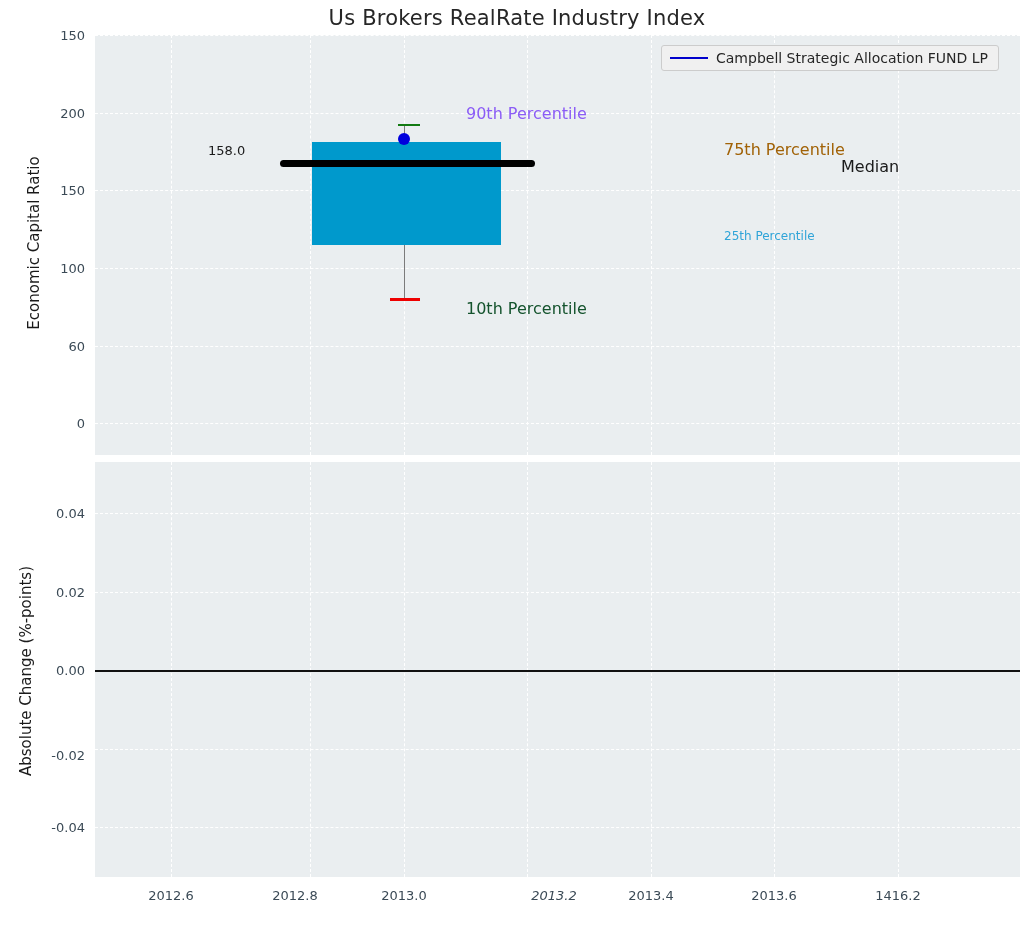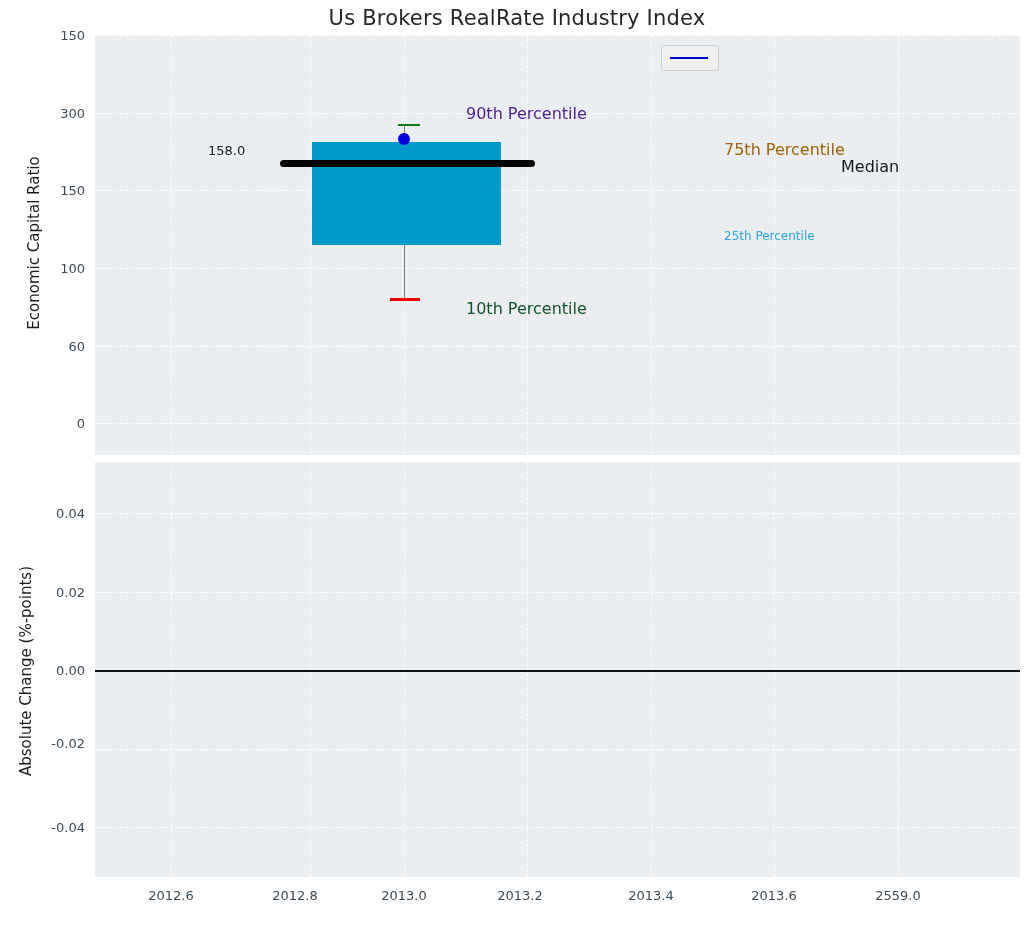--- a/index.html
+++ b/index.html
@@ -213,21 +213,21 @@
   #annot-value {
     left: 208px;
     top: 143px;
     font-size: 13px;
     color: #1a1a1a;
   }
   #annot-p90 {
     left: 466px;
     top: 104px;
     font-size: 16px;
-    color: #4c1d95;
+    color: #8b5cf6;
   }
   #annot-p75 {
     left: 724px;
     top: 140px;
     font-size: 16px;
     color: #a16207;
   }
   #annot-median {
     left: 841px;
     top: 157px;
@@ -307,43 +307,44 @@
 
   <div class="annot" id="annot-value">158.0</div>
   <div class="annot" id="annot-p90">90th Percentile</div>
   <div class="annot" id="annot-p75">75th Percentile</div>
   <div class="annot" id="annot-median">Median</div>
   <div class="annot" id="annot-p25">25th Percentile</div>
   <div class="annot" id="annot-p10">10th Percentile</div>
 
   <div id="legend">
     <div id="legend-swatch"></div>
+    <div id="legend-label">Campbell Strategic Allocation FUND LP</div>
   </div>
 
   <div id="ytick-col-top">
     <div class="ytick" style="top:0px;">150</div>
-    <div class="ytick" style="top:78px;">300</div>
+    <div class="ytick" style="top:78px;">200</div>
     <div class="ytick" style="top:155px;">150</div>
     <div class="ytick" style="top:233px;">100</div>
     <div class="ytick" style="top:311px;">60</div>
     <div class="ytick" style="top:388px;">0</div>
   </div>
 
   <div id="ytick-col-bottom">
     <div class="ytick" style="top:51px;">0.04</div>
     <div class="ytick" style="top:130px;margin-left:32px;">0.02</div>
     <div class="ytick" style="top:208px;margin-left:44px;">0.00</div>
-    <div class="ytick" style="top:281px;">-0.02</div>
+    <div class="ytick" style="top:293px;">-0.02</div>
     <div class="ytick" style="top:365px;">-0.04</div>
   </div>
 
   <div class="xtick" style="left:171px;">2012.6</div>
   <div class="xtick" style="left:295px;">2012.8</div>
   <div class="xtick" style="left:404px;">2013.0</div>
-  <div class="xtick" style="left:520px;">2013.2</div>
+  <div class="xtick" style="left:554px;font-style:italic;">2013.2</div>
   <div class="xtick" style="left:651px;">2013.4</div>
   <div class="xtick" style="left:774px;">2013.6</div>
-  <div class="xtick" style="left:898px;">2559.0</div>
+  <div class="xtick" style="left:898px;">1416.2</div>
 
   <div class="ylabel" id="ylabel-top">Economic Capital Ratio</div>
   <div class="ylabel" id="ylabel-bottom">Absolute Change (%-points)</div>
 
 </div>
 
 </body></html>

